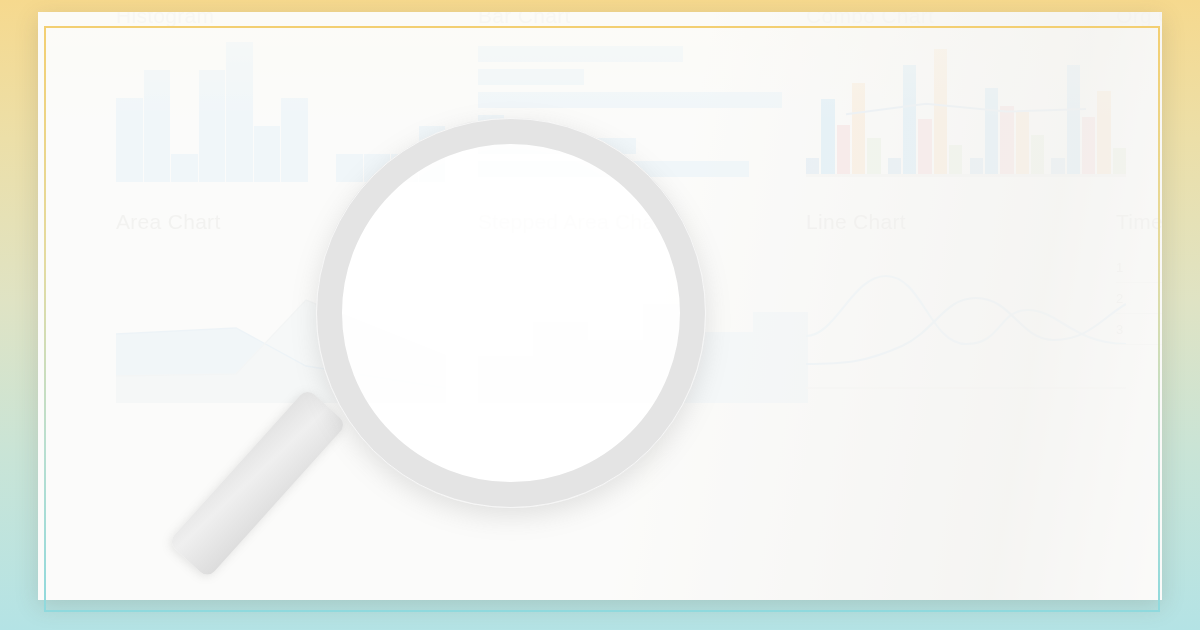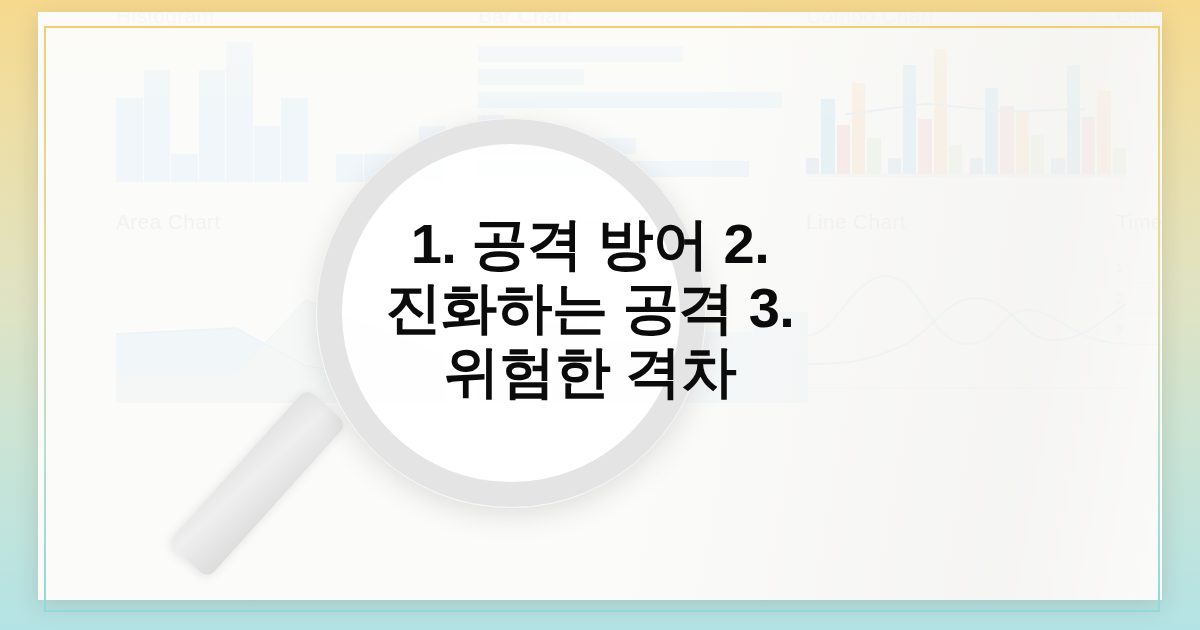--- a/index.html
+++ b/index.html
@@ -328,15 +328,14 @@
     <div id="haze"></div>
   </div>
 
   <div id="inner-border"></div>
 
   <div id="magnifier">
     <div id="mag-handle"></div>
     <div id="mag-ring"></div>
   </div>
 
-  <div id="headline">1. 공격 방어 2. 진화하는 공격 3. 위험한 격차</div>
 
 </div>
 
 </body></html>

